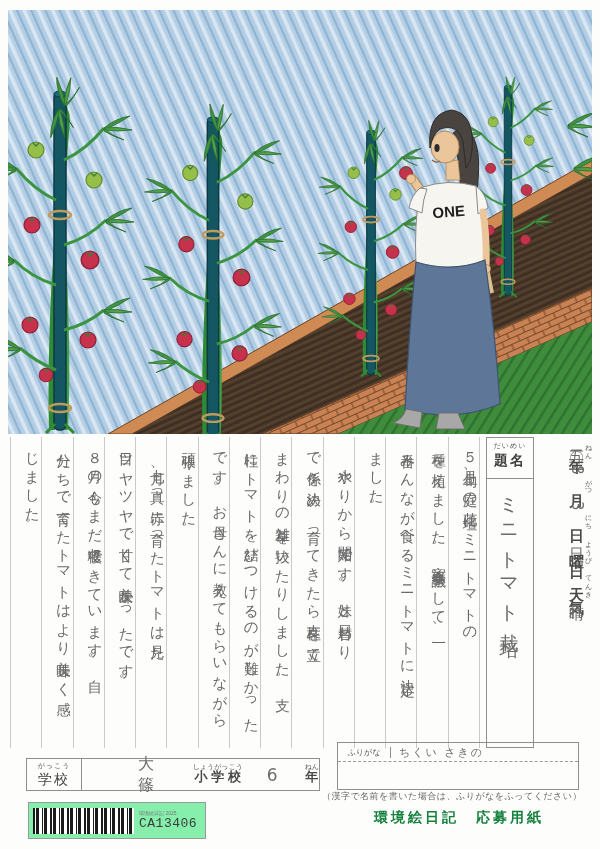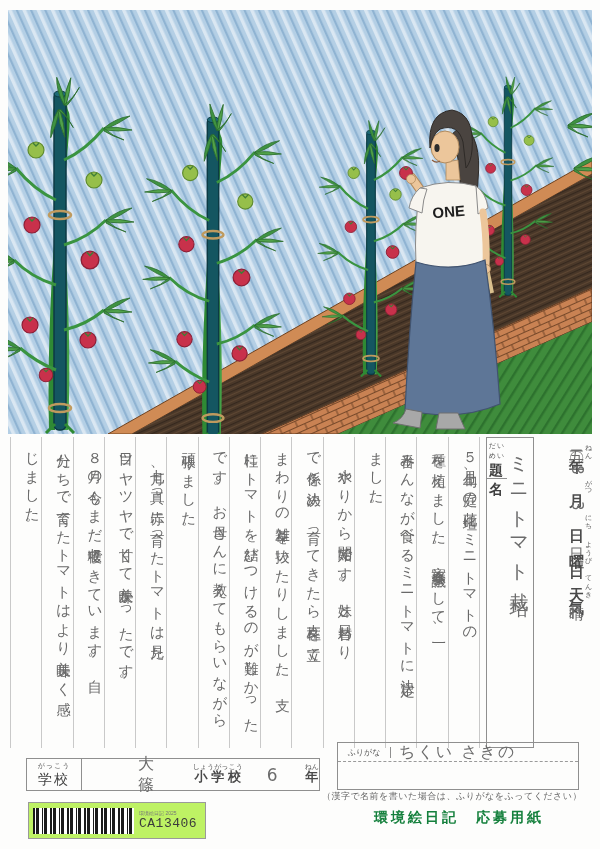--- a/index.html
+++ b/index.html
@@ -7,21 +7,21 @@
         font-family:"Liberation Sans",sans-serif;}
   
   .drawing{position:absolute;left:8px;top:10px;width:584px;height:424px;}
   
   .diary{position:absolute;left:10px;top:437px;width:582px;height:311px;display:flex;}
   .cols{flex:1;display:flex;flex-direction:row-reverse;}
   .dcol{flex:1;writing-mode:vertical-rl;text-orientation:mixed;
         font-family:"DejaVu Sans",sans-serif;font-size:14.5px;letter-spacing:2px;
         color:#696969;padding-top:5px;border-left:1px solid #c9c9c9;overflow:hidden;}
   .dcol:first-child{border-right:1px solid #c9c9c9;}
-  .titlebox{width:46px;margin-left:6px;border:1.5px solid #8f8f8f;display:flex;flex-direction:row;}
+  .titlebox{width:46px;margin-left:6px;border:1.5px solid #8f8f8f;display:flex;flex-direction:column;}
   .titlebox .thead{height:37px;border-bottom:1.5px solid #8f8f8f;text-align:center;padding-top:3px;}
   .thead .furi{font-size:7px;color:#555;display:block;letter-spacing:1px;}
   .thead .tlabel{font-size:14px;font-weight:bold;color:#3f3f3f;letter-spacing:2px;}
   .tval{flex:1;writing-mode:vertical-rl;margin:6px auto 0;font-family:"DejaVu Sans",sans-serif;
         font-size:19px;letter-spacing:5px;color:#8a8a8a;}
   .datecol{width:48px;margin-left:10px;writing-mode:vertical-rl;text-orientation:mixed;
            padding-top:2px;font-size:15px;line-height:1.1;}
   .dseg{display:inline-block;}
   .gap{margin-top:10px;}
   .hand{color:#6c6c6c;font-family:"DejaVu Sans",sans-serif;}
@@ -38,28 +38,28 @@
   .schoolfield .hand{font-size:16px;letter-spacing:3px;}
   .schoolfield .print{font-size:13px;}
   .namebox{position:absolute;left:337px;top:742px;width:240px;height:46px;
            border:1.5px solid #8f8f8f;display:flex;flex-direction:column;}
   .nrow{display:flex;flex:1;align-items:center;}
   .nrow1{border-bottom:1px dashed #9a9a9a;height:18px;flex:0 0 18px;}
   .nlbl{width:52px;border-right:1.5px solid #8f8f8f;display:flex;flex-direction:column;
         align-items:center;justify-content:center;}
   .nlbl .furism{font-size:8px;color:#555;}
   .nval{flex:1;display:flex;align-items:center;padding-left:8px;}
-  .furival{font-size:16px;color:#6c6c6c;letter-spacing:2px;font-family:"DejaVu Sans",sans-serif;}
+  .furival{font-size:11px;color:#6c6c6c;letter-spacing:2px;font-family:"DejaVu Sans",sans-serif;}
   .nameval{font-size:16px;color:#616161;letter-spacing:4px;font-family:"DejaVu Sans",sans-serif;}
   .note{position:absolute;right:18px;top:790px;font-size:9px;color:#686868;letter-spacing:.5px;margin-left:32px;}
   .sheettitle{position:absolute;right:56px;top:809px;font-size:14px;font-weight:bold;
               color:#15803d;letter-spacing:3px;}
   
   .bcbox{position:absolute;left:28px;top:802px;width:178px;height:37px;border:1px solid #9a9a9a;
-         background:#bef264;display:flex;align-items:center;padding:2px 4px;box-sizing:border-box;}
+         background:#86efac;display:flex;align-items:center;padding:2px 4px;box-sizing:border-box;}
   .bars{flex:1;height:26px;margin-right:5px;
         background:repeating-linear-gradient(90deg,#1a1a1a 0 2px,#fff 2px 3px,#1a1a1a 3px 6px,
         #fff 6px 9px,#1a1a1a 9px 10px,#fff 10px 11px,#1a1a1a 11px 14px,#fff 14px 17px);}
   .bctext{width:62px;display:flex;flex-direction:column;justify-content:center;}
   .bclabel{font-size:5px;color:#777;white-space:nowrap;}
   .bccode{font-size:13px;color:#3c3c3c;font-family:"Liberation Mono",monospace;letter-spacing:.5px;}
 </style>
 </head>
 <body>
 

